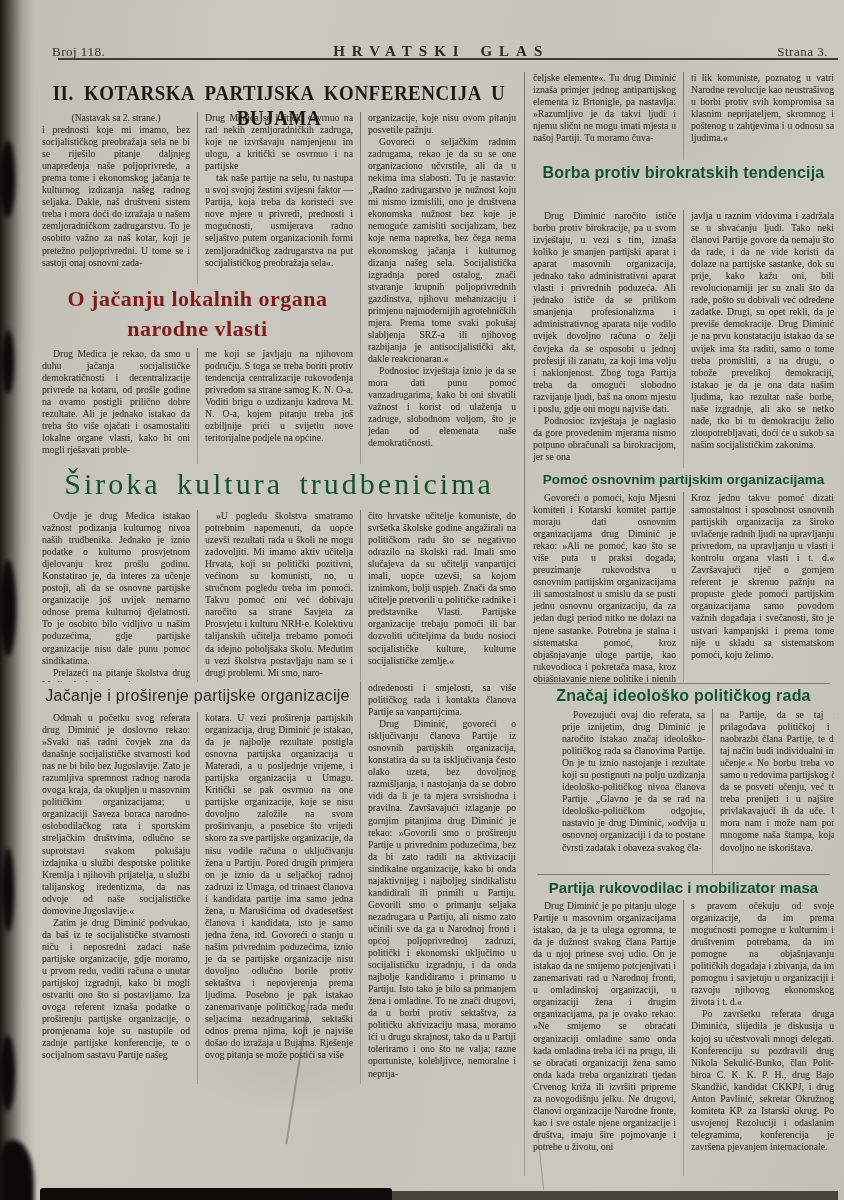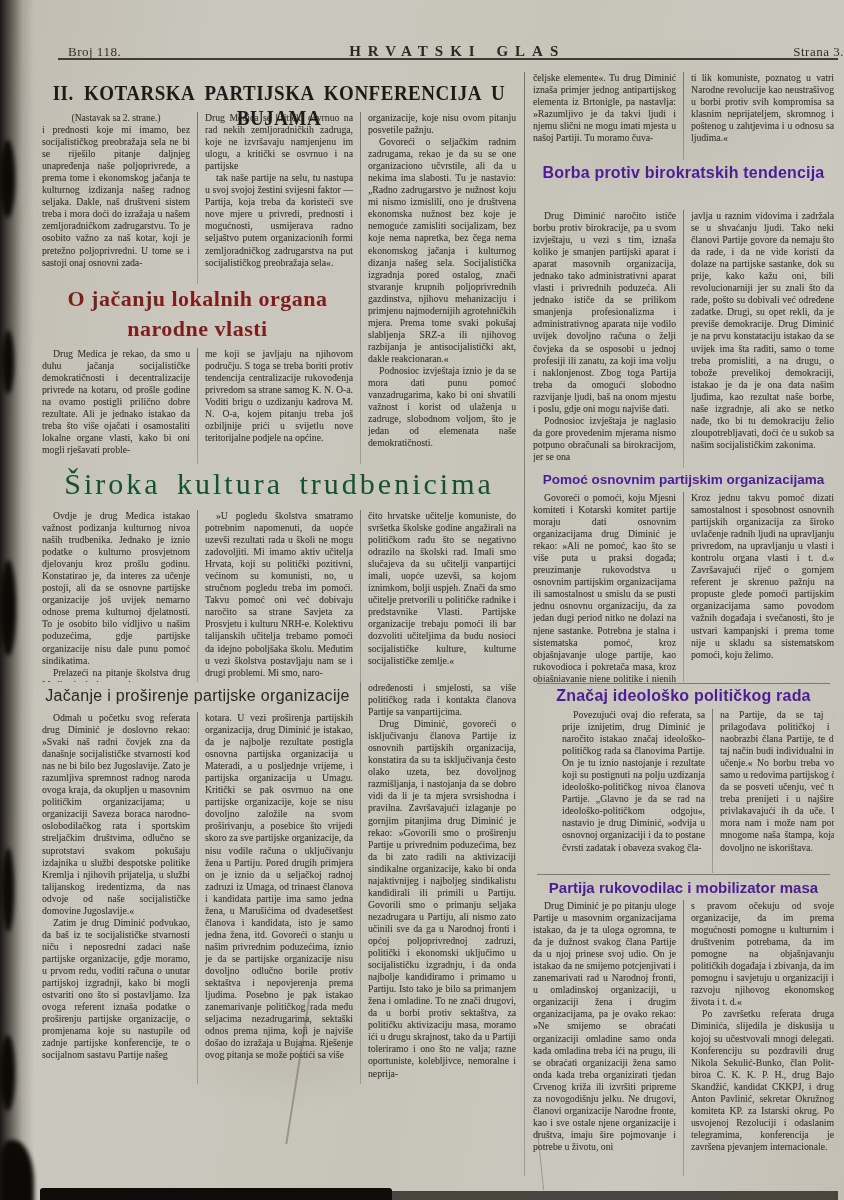--- a/index.html
+++ b/index.html
@@ -27,21 +27,21 @@
   .b4{left:2px;top:848px;width:12px;height:84px;}
   .b5{left:0;top:1035px;width:15px;height:76px;}
   .b6{left:0;top:1140px;width:34px;height:70px;border-radius:30% 60% 0 0;}
   .bottom-strip{position:absolute;bottom:0;left:0;width:844px;height:14px;z-index:4;}
   .bottom-left{position:absolute;left:40px;bottom:0;width:352px;height:12px;background:#0d0c0a;border-radius:3px 3px 0 0;}
   .bottom-right{position:absolute;left:392px;bottom:0;width:446px;height:9px;background:#48453f;}
   .crease1{position:absolute;left:297px;top:995px;width:2px;height:150px;background:rgba(86,80,69,0.4);transform:rotate(9deg);z-index:3;}
   .crease2{position:absolute;left:540px;top:1130px;width:1px;height:60px;background:rgba(86,80,69,0.38);transform:rotate(-6deg);z-index:3;}
 
   .header-row{
-    position:absolute;top:27px;left:68px;width:776px;display:flex;z-index:2;
+    position:absolute;top:27px;left:52px;width:776px;display:flex;z-index:2;
     justify-content:space-between;align-items:flex-end;color:#332f28;gap:45px;
   }
   .issue,.pageno{font-size:13px;letter-spacing:0.5px;}
   .masthead{font-size:15px;font-weight:700;letter-spacing:7px;word-spacing:4px;color:#2d2a24;margin-top:16px;}
   .header-rule{position:absolute;top:58px;left:58px;width:780px;height:2px;background:#423d34;z-index:2;}
 
   .content{position:absolute;top:72px;left:42px;width:792px;display:flex;align-items:stretch;z-index:2;}
   .left-region{width:474px;flex:none;}
   .right-region{width:301px;flex:none;}
   .vdiv{width:1px;flex:none;background:linear-gradient(to bottom,rgba(64,58,48,0.6),rgba(64,58,48,0.3));margin:0 7px;}
@@ -81,21 +81,21 @@
   }
   .row-d{height:402px;}
   .subhead{
     height:30px;font-family:"Liberation Sans",sans-serif;font-size:16px;font-weight:400;
     letter-spacing:0.3px;text-align:center;color:#2b2822;padding-top:5px;box-sizing:border-box;
   }
   .row-d12{height:372px;display:flex;}
 
   .row-r1{height:88px;}
   .hsans{
-    font-family:"Liberation Sans",sans-serif;font-weight:700;text-align:center;color:#4c1d95;
+    font-family:"Liberation Sans",sans-serif;font-weight:700;text-align:center;color:#14532d;
     box-sizing:border-box;overflow:hidden;
   }
   .hl-borba{height:26px;font-size:16px;padding-top:4px;letter-spacing:0.2px;}
   .row-r2{height:258px;margin-top:24px;}
   .hl-pomoc{height:24px;font-size:13.5px;padding-top:4px;}
   .row-r3{height:190px;}
   .sect-rule{height:1px;background:rgba(64,58,48,0.55);margin:1px 4px 0 4px;}
   .hl-znacaj{height:25px;font-size:16px;padding-top:3px;font-weight:700;letter-spacing:0.2px;}
   .row-r4{height:164px;margin-left:29px;}
   .hl-partija{height:25px;font-size:15px;padding-top:4px;}

